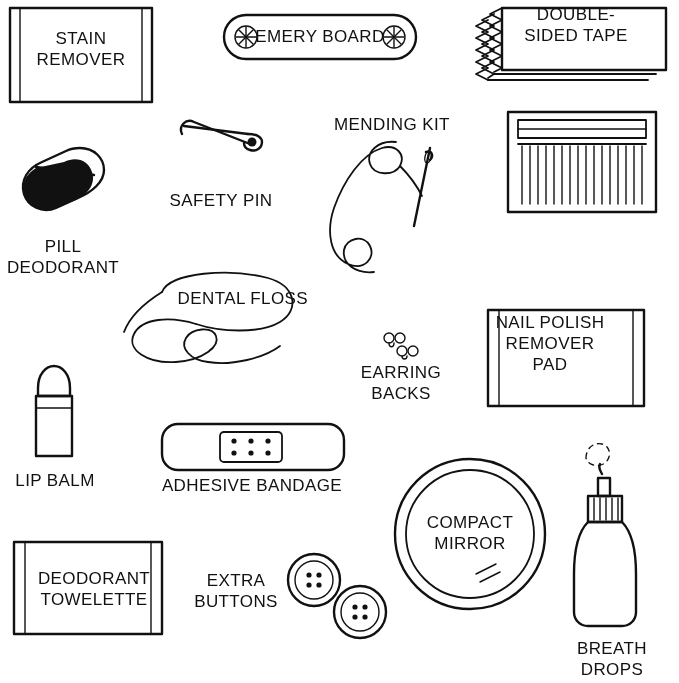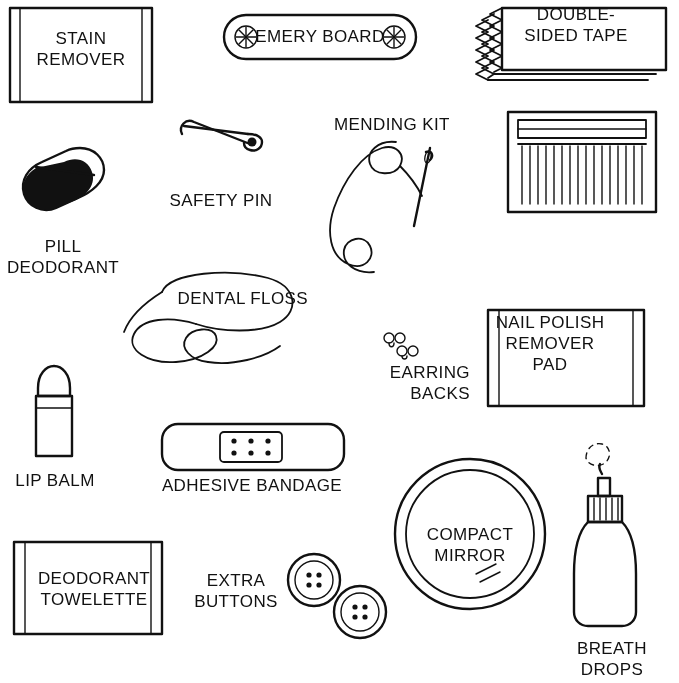--- a/index.html
+++ b/index.html
@@ -158,21 +158,21 @@
   <div class="item" style="left:378px; top:330px;">
     <svg width="46" height="30" viewBox="0 0 46 30">
       <circle class="ln-hair" cx="11" cy="8" r="5"></circle>
       <circle class="ln-hair" cx="22" cy="8" r="5"></circle>
       <path class="ln-hair" d="M11 13 C11 18 16 18 16 13"></path>
       <circle class="ln-hair" cx="24" cy="21" r="5"></circle>
       <circle class="ln-hair" cx="35" cy="21" r="5"></circle>
       <path class="ln-hair" d="M24 26 C24 30 29 30 29 26"></path>
     </svg>
   </div>
-  <div class="label" style="left:332px; top:362px; width:138px;text-align:right;">EARRING
+  <div class="label" style="left:332px; top:362px; width:138px;">EARRING
 BACKS</div>
 
   <div class="item" style="left:486px; top:308px;">
     <svg width="160" height="100" viewBox="0 0 160 100">
       <rect class="ln" x="2" y="2" width="156" height="96" fill="#fff"></rect>
       <line class="ln-hair" x1="13" y1="2" x2="13" y2="98"></line>
       <line class="ln-hair" x1="147" y1="2" x2="147" y2="98"></line>
     </svg>
   </div>
   <div class="label" style="left:486px; top:312px; width:128px;">NAIL POLISH
@@ -205,21 +205,21 @@
   <div class="label" style="left:150px; top:475px; width:204px;">ADHESIVE BANDAGE</div>
 
   <div class="item" style="left:392px; top:456px;">
     <svg width="156" height="156" viewBox="0 0 156 156">
       <circle class="ln" cx="78" cy="78" r="75" fill="#fff"></circle>
       <circle class="ln-thin" cx="78" cy="78" r="64"></circle>
       <line class="ln-hair" x1="84" y1="118" x2="104" y2="108"></line>
       <line class="ln-hair" x1="88" y1="126" x2="108" y2="116"></line>
     </svg>
   </div>
-  <div class="label" style="left:396px; top:524px; width:148px;">COMPACT
+  <div class="label" style="left:396px; top:512px; width:148px;">COMPACT
 MIRROR</div>
 
   <div class="item" style="left:12px; top:540px;">
     <svg width="152" height="96" viewBox="0 0 152 96">
       <rect class="ln" x="2" y="2" width="148" height="92" fill="#fff"></rect>
       <line class="ln-hair" x1="13" y1="2" x2="13" y2="94"></line>
       <line class="ln-hair" x1="139" y1="2" x2="139" y2="94"></line>
     </svg>
   </div>
   <div class="label" style="left:12px; top:568px; width:164px;">DEODORANT

